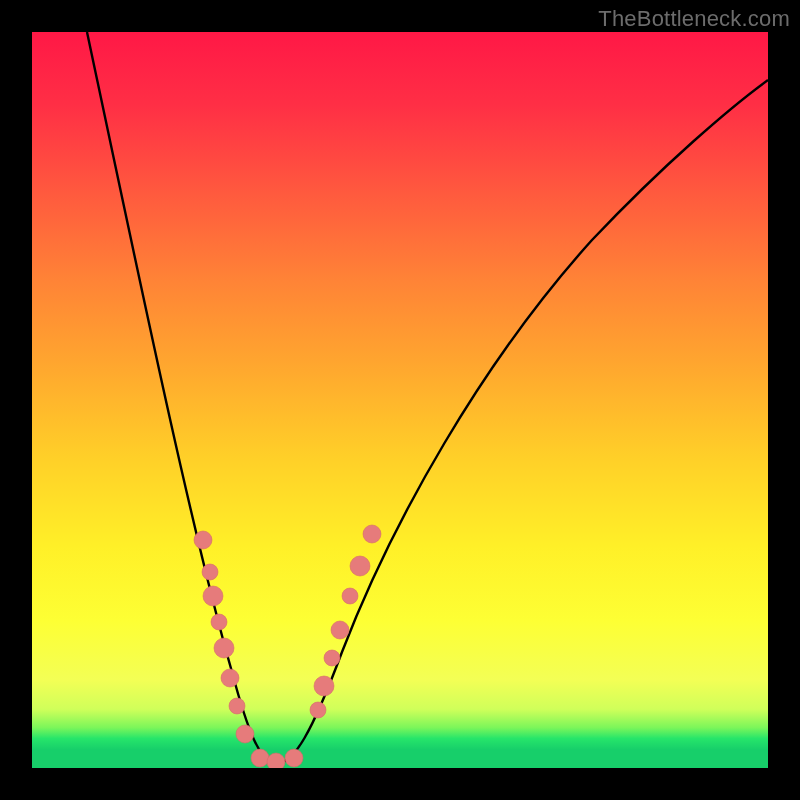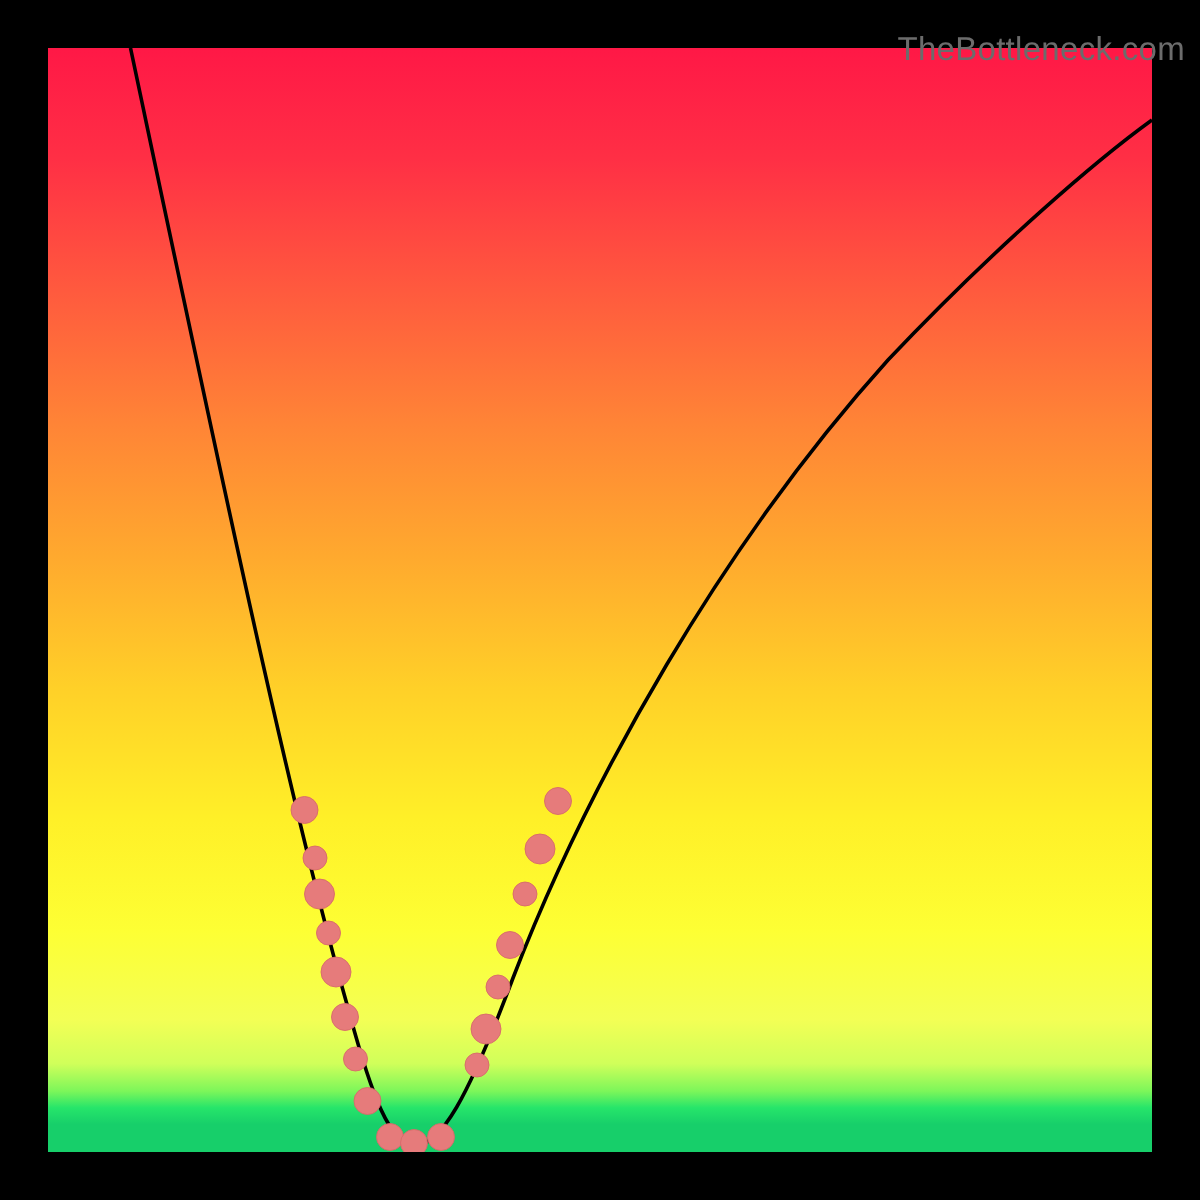--- a/index.html
+++ b/index.html
@@ -36,21 +36,21 @@
       #f3ff55 88%,
       #d0ff5a 92%,
       #7cf65a 94.5%,
       #26e56a 96%,
       #17cf6a 97.5%,
       #17cf6a 100%
     );
   }
   .watermark {
     position: absolute;
-    top: 20px;
+    top: 6px;
     right: 10px;
     color: #6c6c6c;
     font-size: 22px;
     letter-spacing: 0.2px;
     user-select: none;
   }
   svg.curve {
     position: absolute;
     inset: 0;
   }

